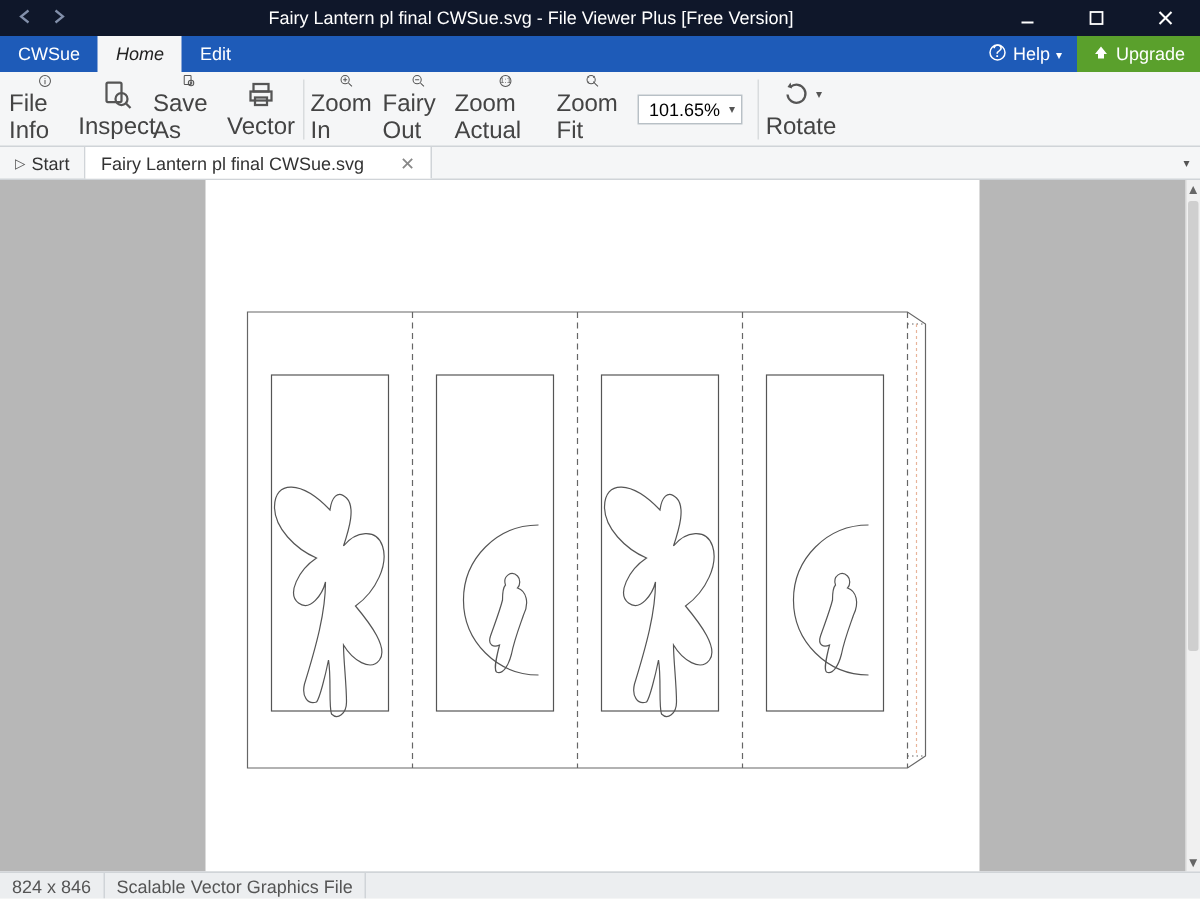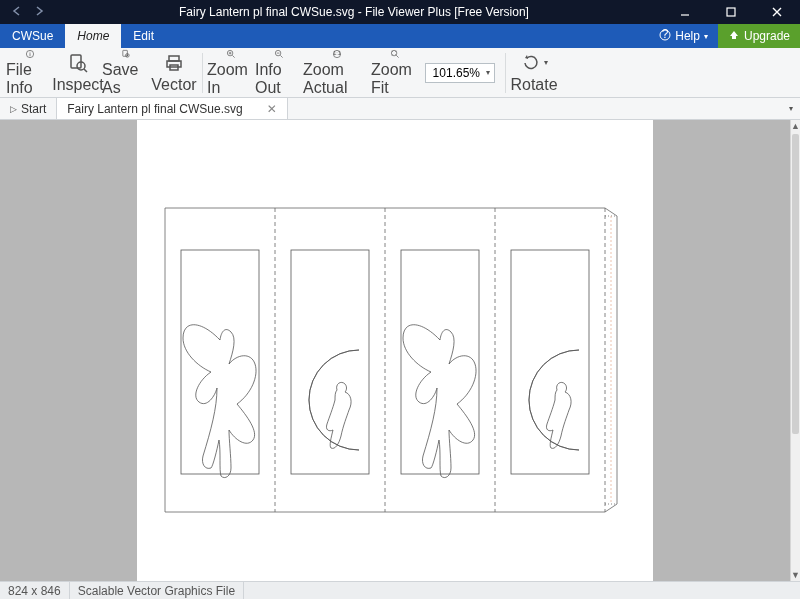--- a/index.html
+++ b/index.html
@@ -148,21 +148,21 @@
         <circle cx="9" cy="9" r="6"></circle>
         <path d="M14 14 l5 5 M9 6 v6 M6 9 h6"></path>
       </svg>
     <div class="lbl">Zoom In</div>
   </div>
   <div class="rbtn">
     <svg width="22" height="22" viewBox="0 0 22 22">
         <circle cx="9" cy="9" r="6"></circle>
         <path d="M14 14 l5 5 M6 9 h6"></path>
       </svg>
-    <div class="lbl">Info Out</div>
+    <div class="lbl">Fairy Out</div>
   </div>
   <div class="rbtn wide">
     <svg width="22" height="22" viewBox="0 0 22 22">
         <circle cx="11" cy="11" r="8"></circle>
         <text x="11" y="14" text-anchor="middle" font-size="7" fill="#555" stroke="none">1:1</text>
       </svg>
     <div class="lbl">Zoom Actual</div>
   </div>
   <div class="rbtn">
     <svg width="22" height="22" viewBox="0 0 22 22">

